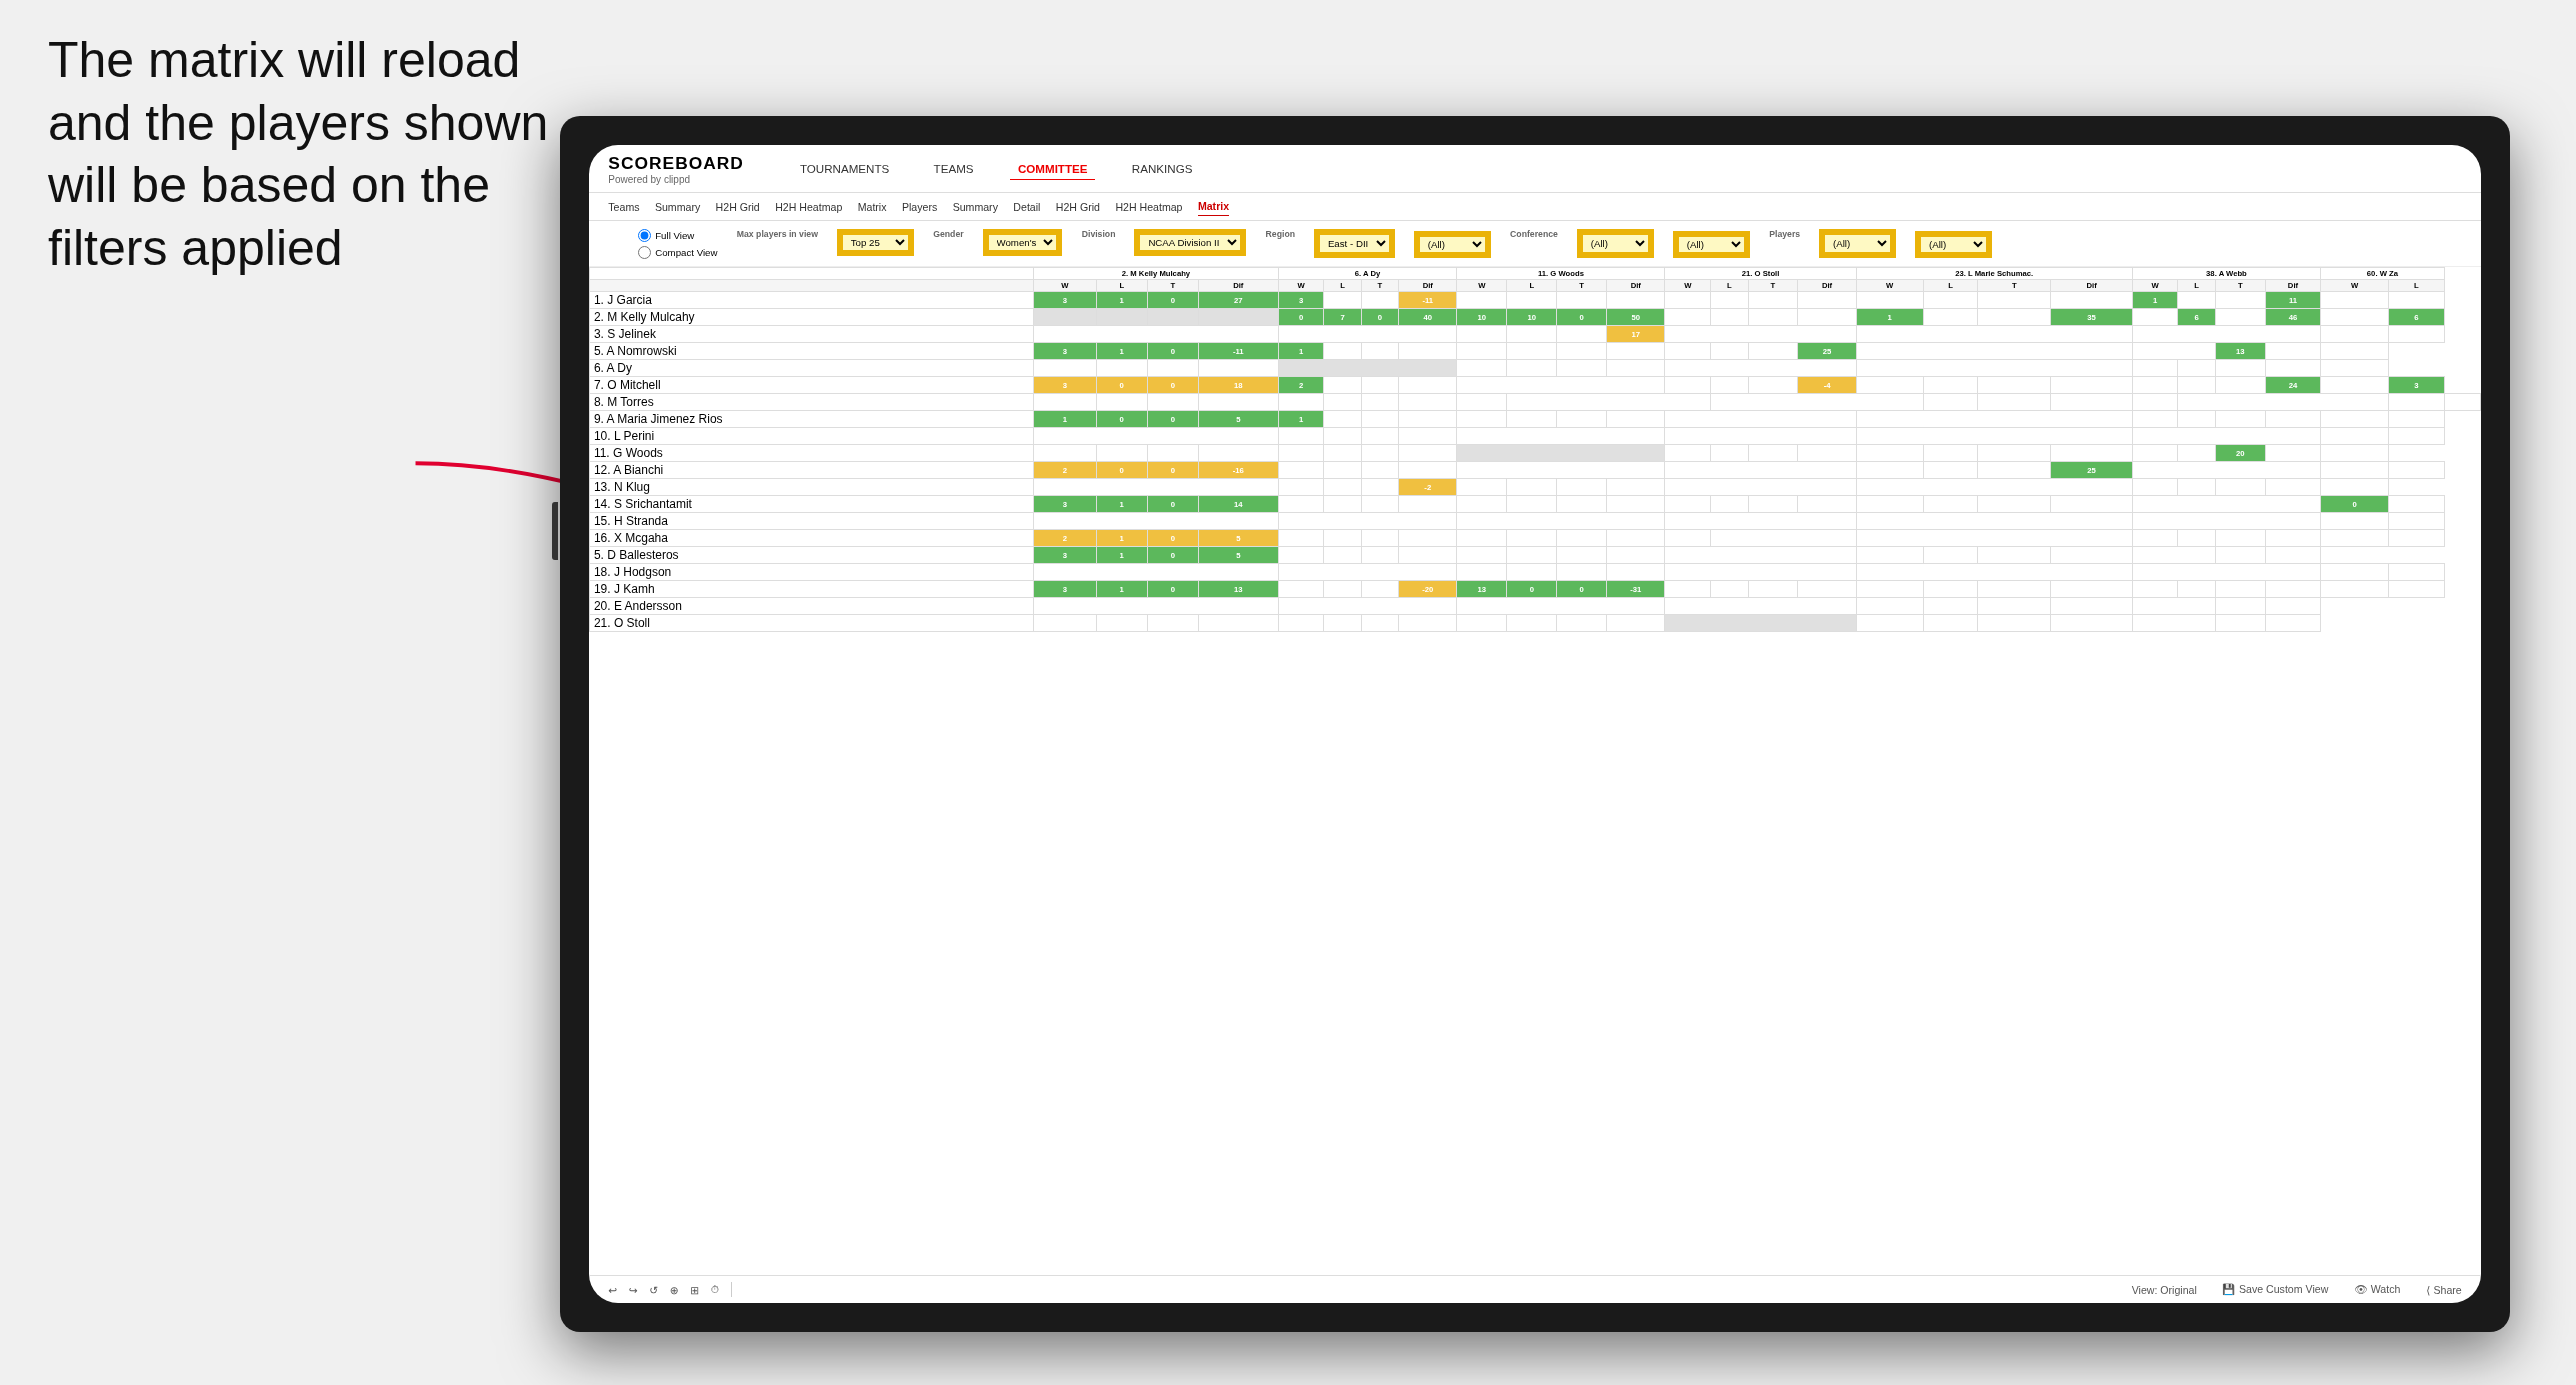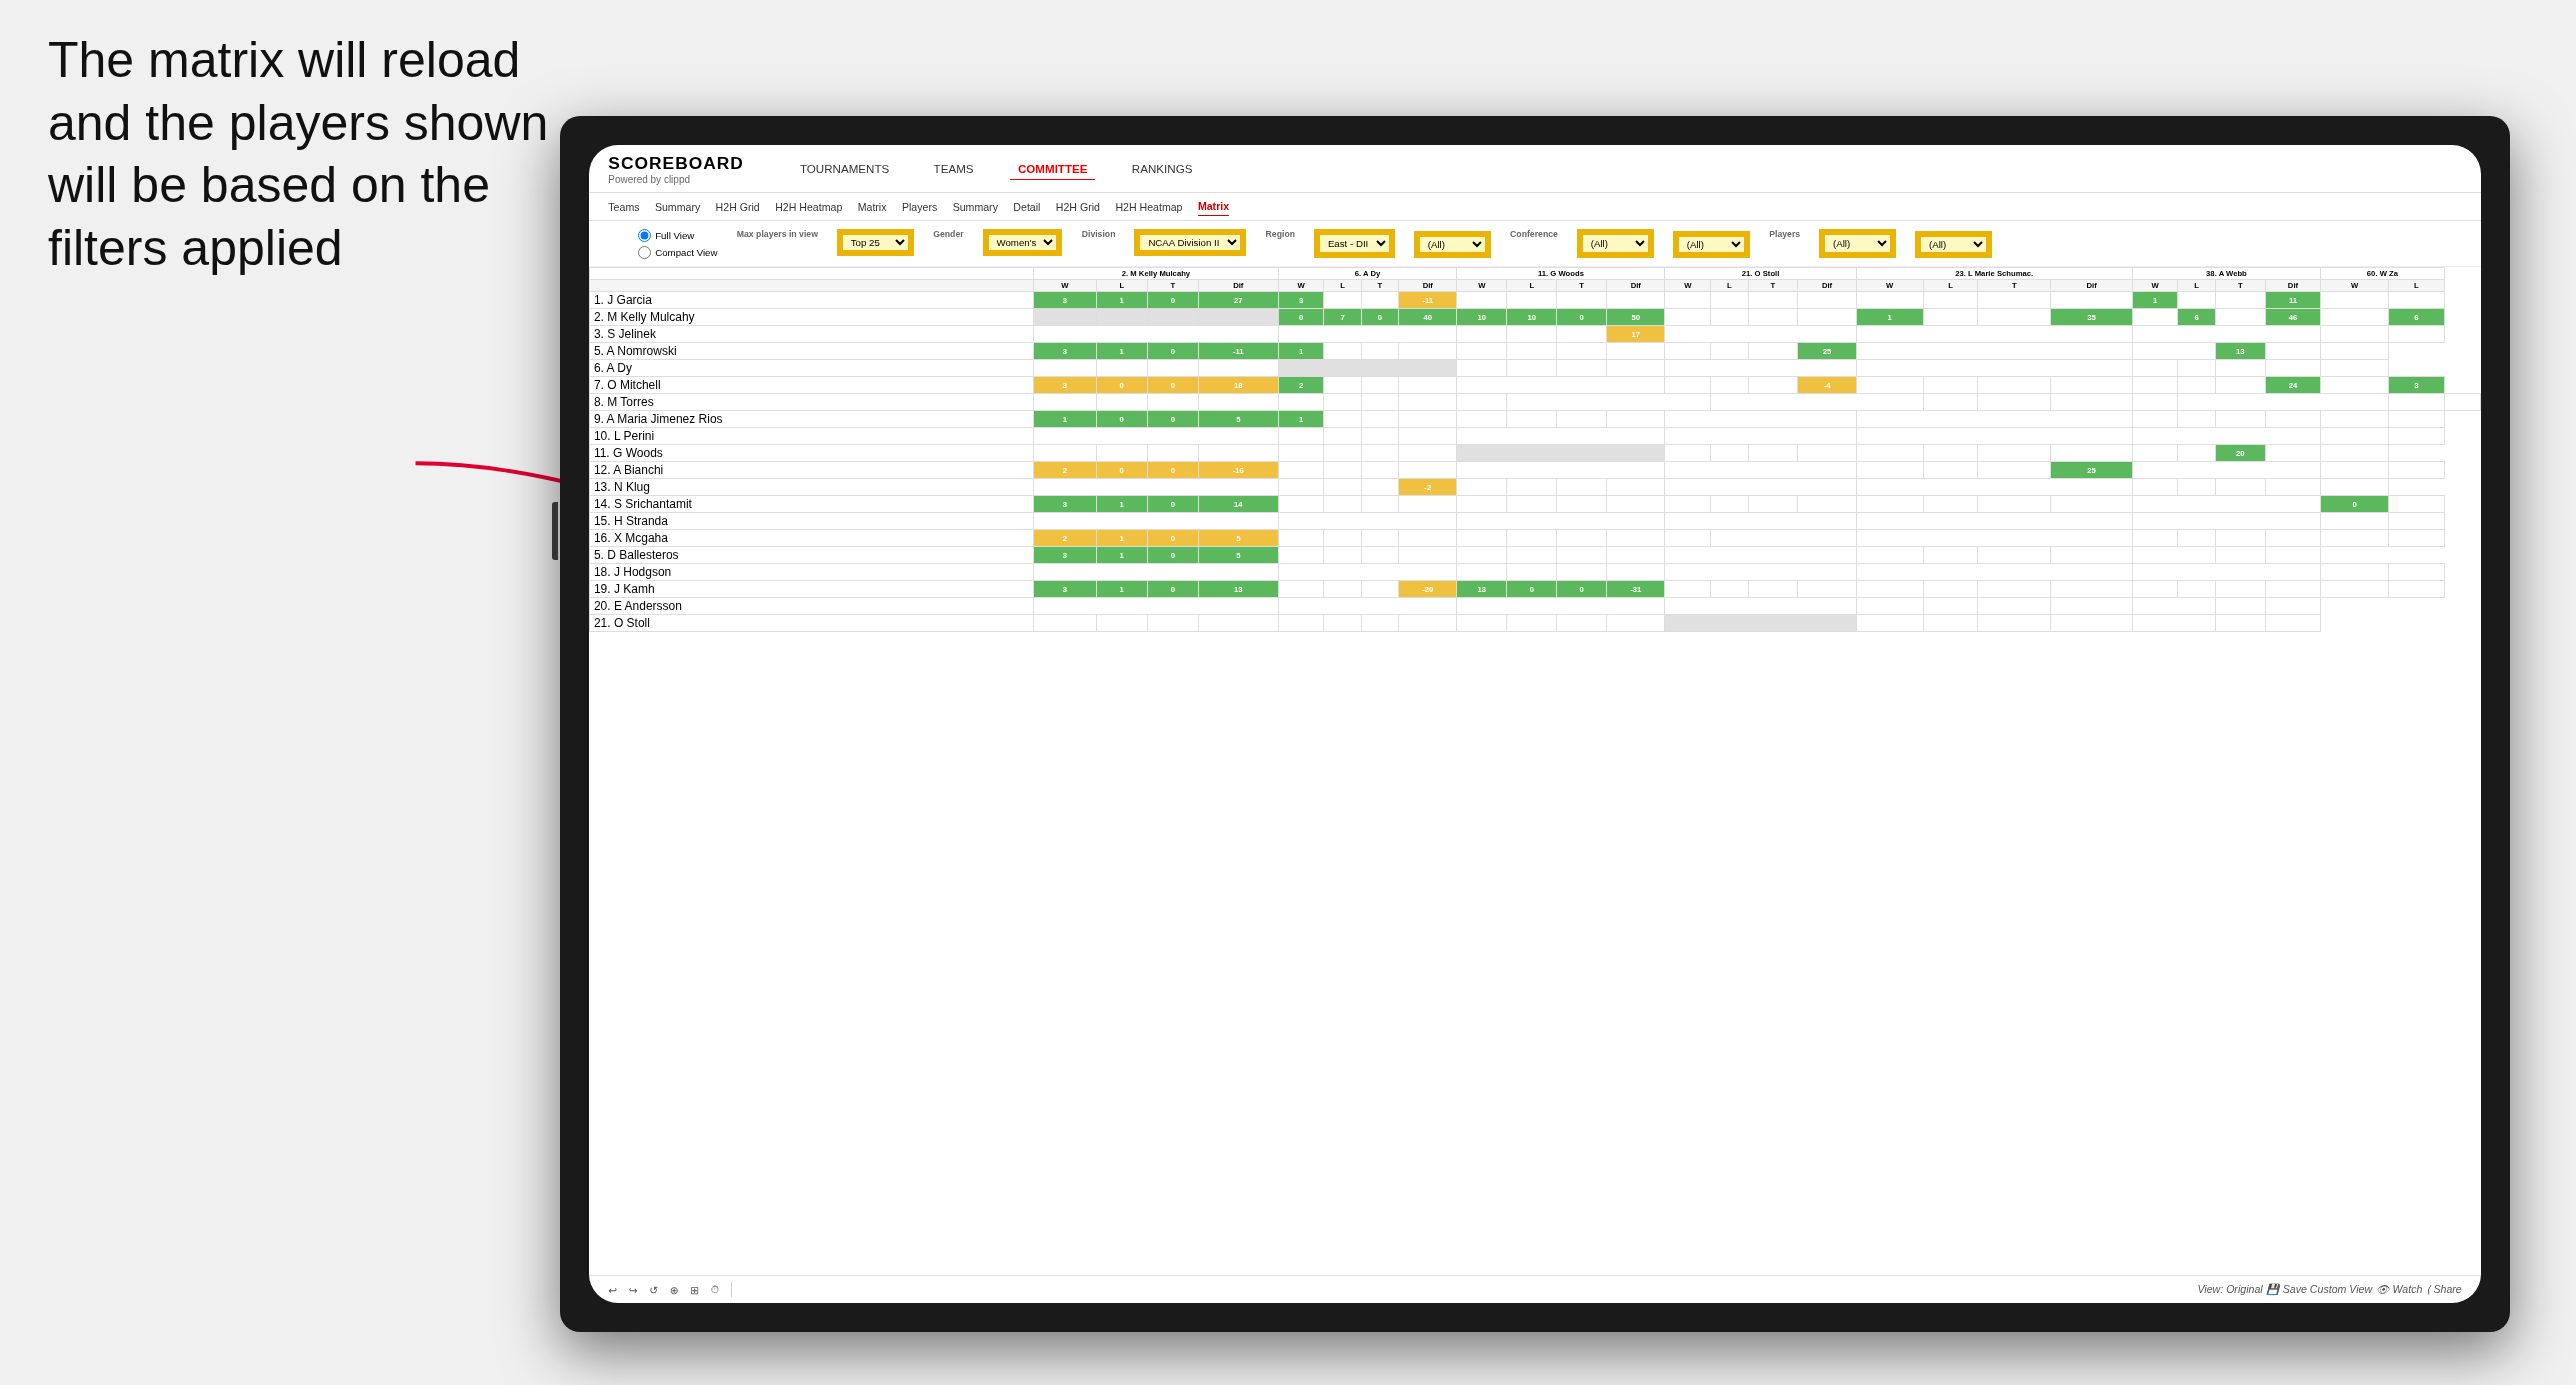--- a/index.html
+++ b/index.html
@@ -218,23 +218,22 @@
 
     .toolbar-separator {
       width: 1px;
       height: 15.4px;
       background: #ccc;
     }
 
     .toolbar-right {
       margin-left: auto;
       display: flex;
-      align-items: flex-start;
-      gap: 4px;
-      font-style: italic;
+      align-items: flex-end;
+      gap: 26px;
     }
 
     
     .arrow-svg {
       position: absolute;
       left: 338px;
       top: 444px;
       width: 772px;
       height: 241px;
       pointer-events: none;

